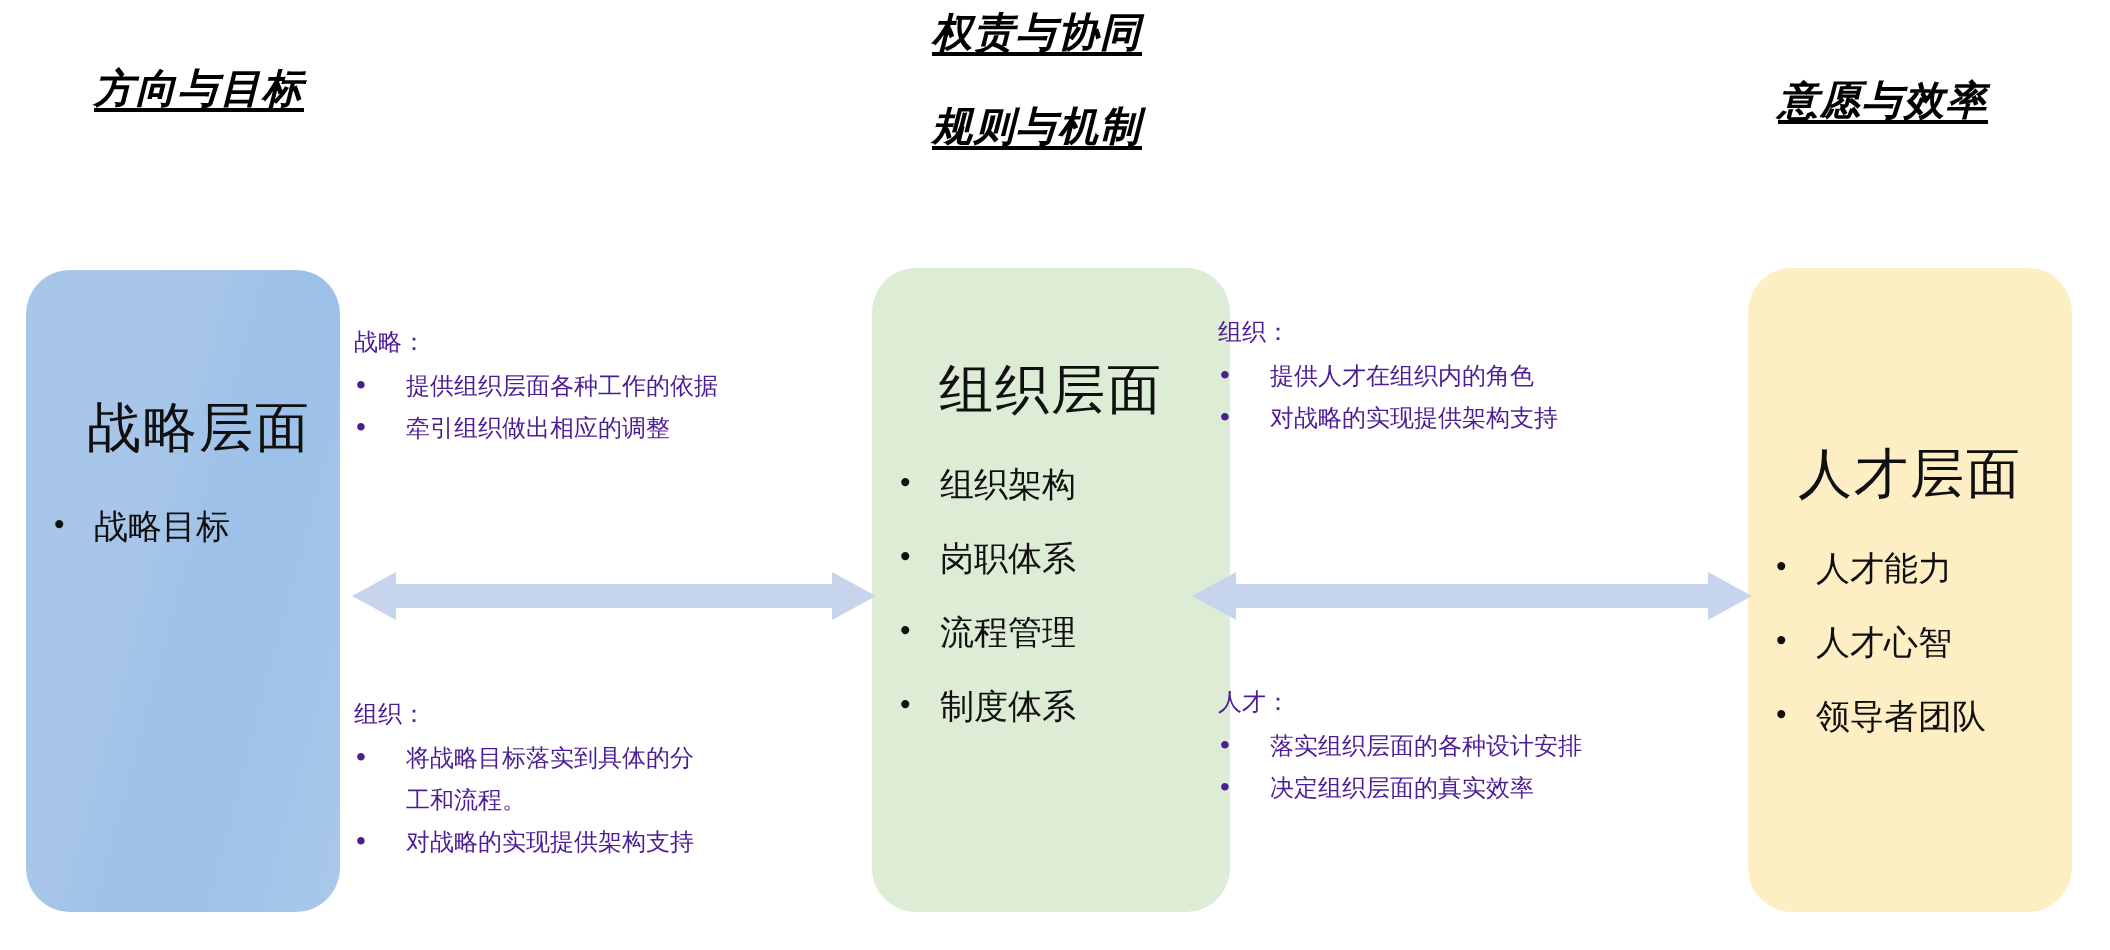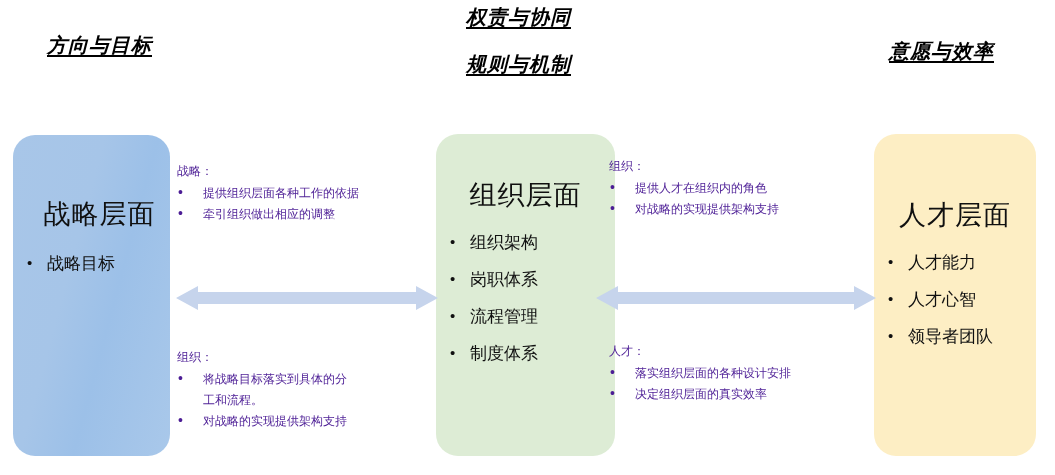--- a/index.html
+++ b/index.html
@@ -89,21 +89,21 @@
     background: #ddecd5;
   }
   #pillar-org .p-title { margin-top: 36px; }
   #pillar-org li:first-child { margin-top: 20px; }
 
   #pillar-talent {
     left: 874px; top: 134px;
     width: 162px; height: 322px;
     background: #fdeec4;
   }
-  #pillar-talent .p-title { margin-top: 56px; }
+  #pillar-talent .p-title { margin-top: 78px; }
   #pillar-talent li:first-child { margin-top: 20px; }
 
   
   .arrow {
     position: absolute;
     height: 30px;
   }
   #arrow-left-mid  { left: 176px; top: 283px; width: 262px; }
   #arrow-mid-right { left: 596px; top: 283px; width: 280px; }
   .arrow svg { display: block; width: 100%; height: 100%; }

